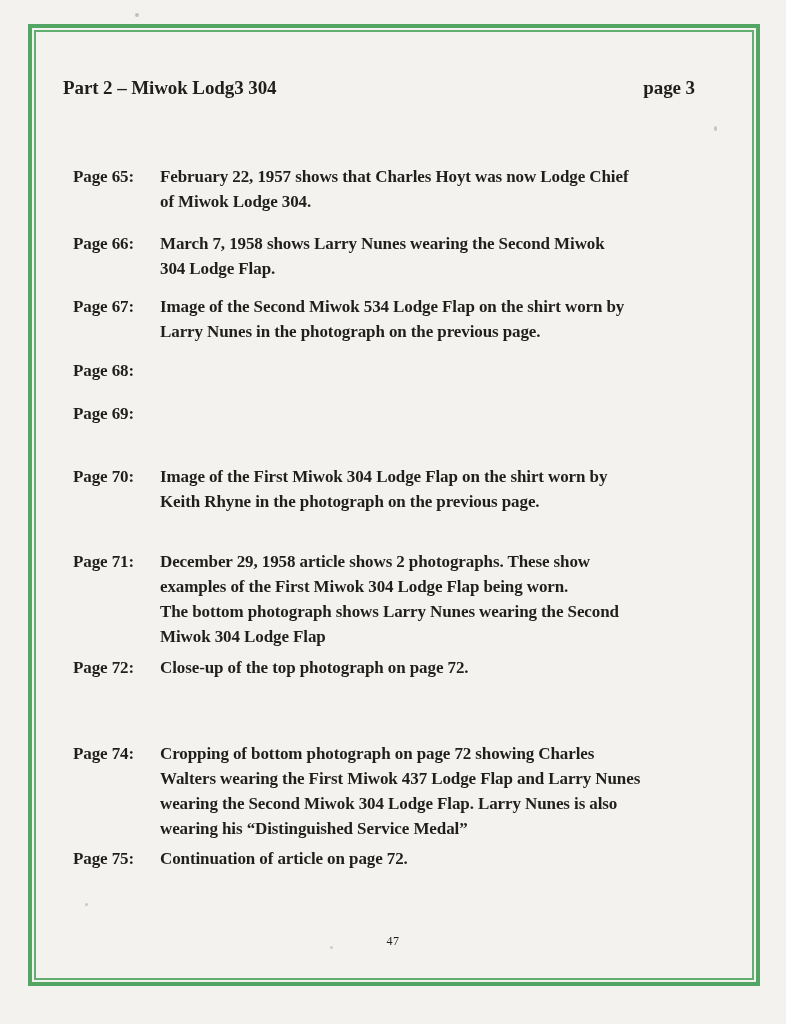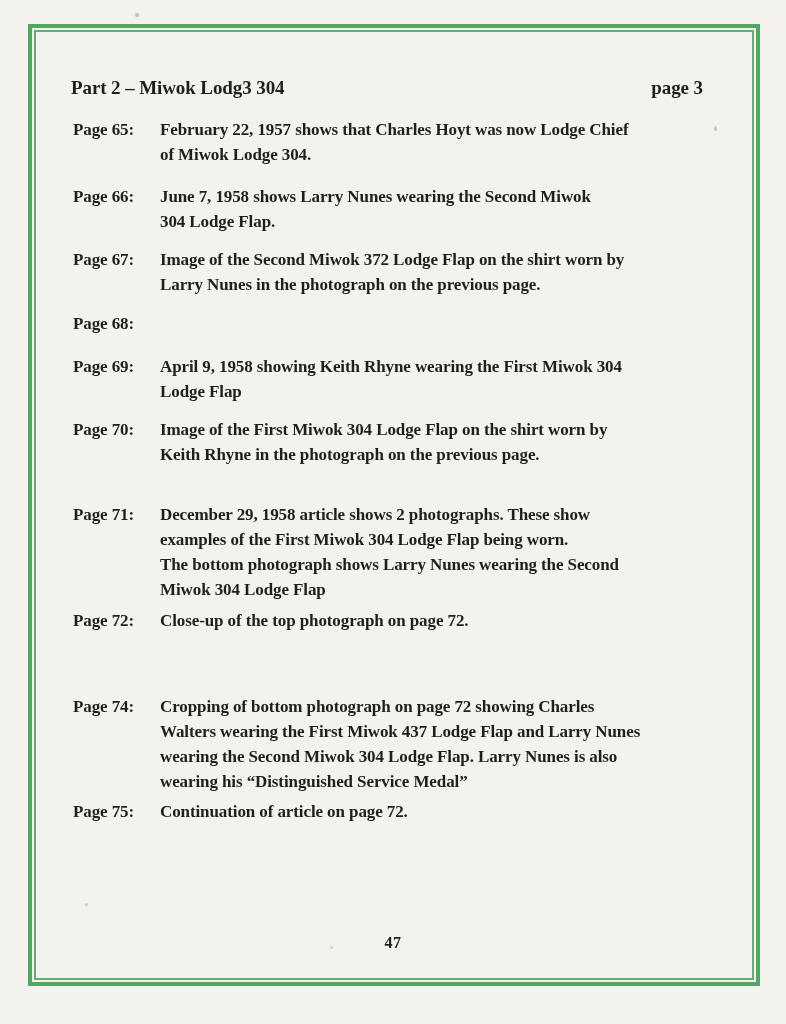--- a/index.html
+++ b/index.html
@@ -38,45 +38,45 @@
   .header {
     position: absolute;
     left: 63px; top: 75px;
     width: 632px;
     display: flex;
     justify-content: space-between;
     font-size: 19px;
     font-weight: 700;
     line-height: 26px;
     letter-spacing: -0.1px;
-    margin-left: 8px;
   }
 
   .entry {
     position: absolute;
     left: 0; right: 0;
     font-size: 17px;
     font-weight: 700;
     line-height: 25px;
     letter-spacing: -0.1px;
     white-space: nowrap;
+    margin-top: 47px;
   }
   .entry-label {
     position: absolute;
     left: 73px; top: 0;
   }
   .entry-text { margin-left: 160px; }
 
   .page-number {
     position: absolute;
     top: 934px; left: 0;
     width: 100%;
     text-align: center;
-    font-size: 16px;
-    font-weight: 700;
+    font-size: 12px;
+    font-weight: 400;
     letter-spacing: 0.5px;
   }
 
   .speck {
     position: absolute;
     border-radius: 50%;
     background: #9b978f;
     pointer-events: none;
   }
 </style>
@@ -98,43 +98,39 @@
     <div class="entry-label">Page 65:</div>
     <div class="entry-text">
       <div>February 22, 1957 shows that Charles Hoyt was now Lodge Chief</div>
       <div>of Miwok Lodge 304.</div>
     </div>
   </div>
 
   <div class="entry" style="top:184px">
     <div class="entry-label">Page 66:</div>
     <div class="entry-text">
-      <div>June 7, 1958 shows Larry Nunes wearing the Second Miwok</div>
+      <div>March 7, 1958 shows Larry Nunes wearing the Second Miwok</div>
       <div>304 Lodge Flap.</div>
     </div>
   </div>
 
   <div class="entry" style="top:247px">
     <div class="entry-label">Page 67:</div>
     <div class="entry-text">
-      <div>Image of the Second Miwok 372 Lodge Flap on the shirt worn by</div>
+      <div>Image of the Second Miwok 534 Lodge Flap on the shirt worn by</div>
       <div>Larry Nunes in the photograph on the previous page.</div>
     </div>
   </div>
 
   <div class="entry" style="top:311px">
     <div class="entry-label">Page 68:</div>
   </div>
 
   <div class="entry" style="top:354px">
     <div class="entry-label">Page 69:</div>
-    <div class="entry-text">
-      <div>April 9, 1958 showing Keith Rhyne wearing the First Miwok 304</div>
-      <div>Lodge Flap</div>
-    </div>
   </div>
 
   <div class="entry" style="top:417px">
     <div class="entry-label">Page 70:</div>
     <div class="entry-text">
       <div>Image of the First Miwok 304 Lodge Flap on the shirt worn by</div>
       <div>Keith Rhyne in the photograph on the previous page.</div>
     </div>
   </div>
 

